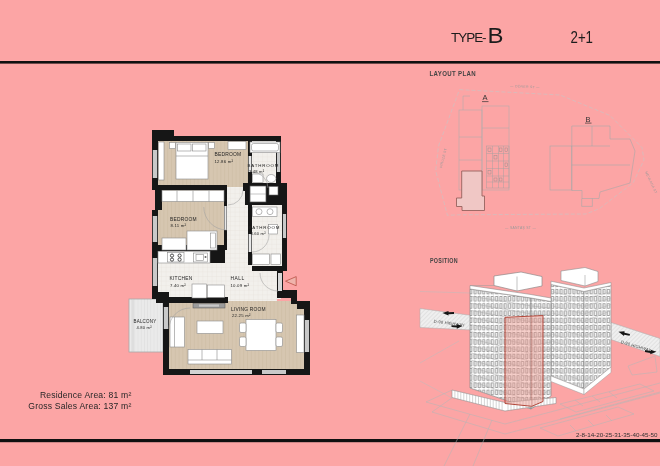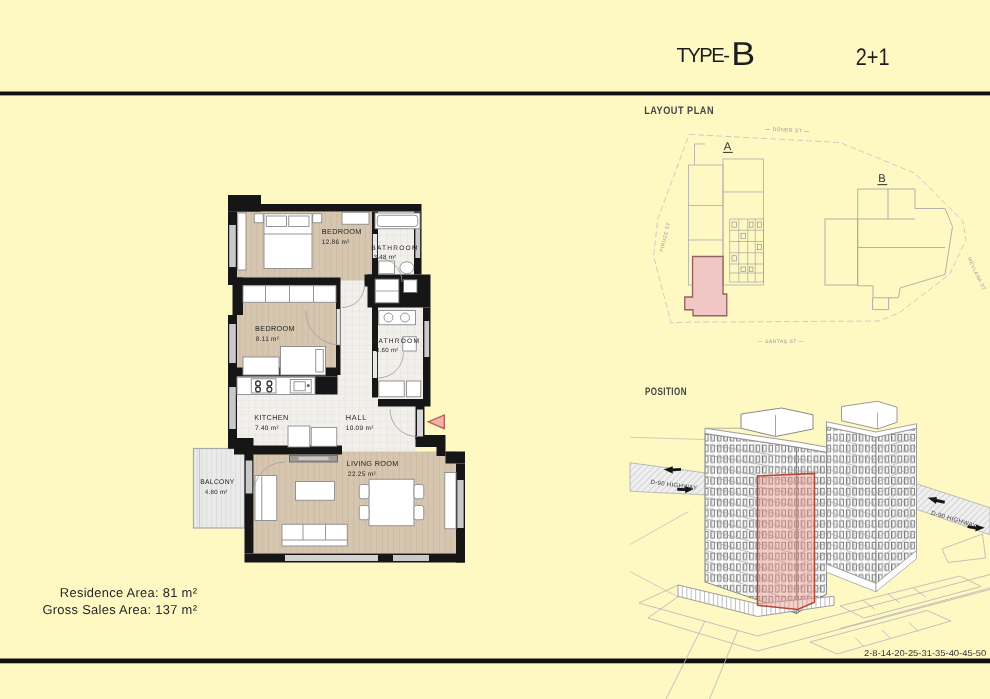--- a/index.html
+++ b/index.html
@@ -1,16 +1,16 @@
 <!DOCTYPE html>
 <html><head>
 <meta charset="utf-8">
 <style>
 html,body{margin:0;padding:0;background:#fff;}
-.page{position:relative;width:660px;height:466px;background:#fef9c3;overflow:hidden;font-family:"Liberation Sans",sans-serif;}
+.page{position:relative;width:660px;height:466px;background:#fca5a5;overflow:hidden;font-family:"Liberation Sans",sans-serif;}
 svg{position:absolute;left:0;top:0;}
 </style>
 </head>
 <body>
 <div class="page">
 <svg width="660" height="466" viewBox="0 0 660 466">
 <defs>
 <pattern id="wood" width="3.8" height="40" patternUnits="userSpaceOnUse">
   <rect width="3.8" height="40" fill="#d6c6b0"></rect>
   <line x1="0.2" y1="0" x2="0.2" y2="40" stroke="#c8b59b" stroke-width="0.55"></line>

